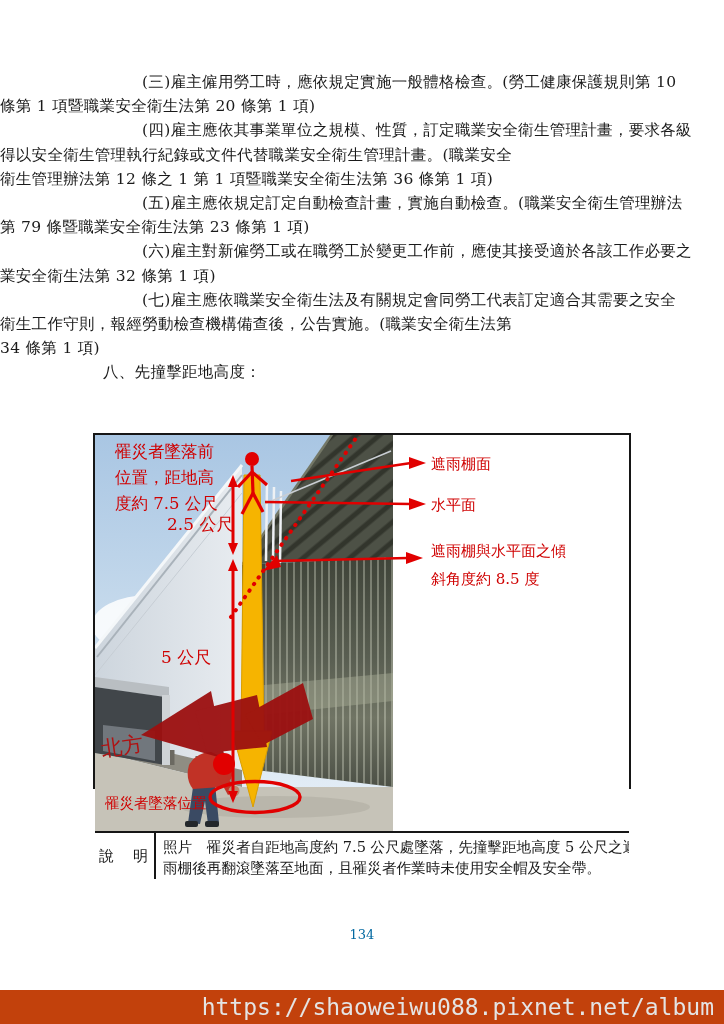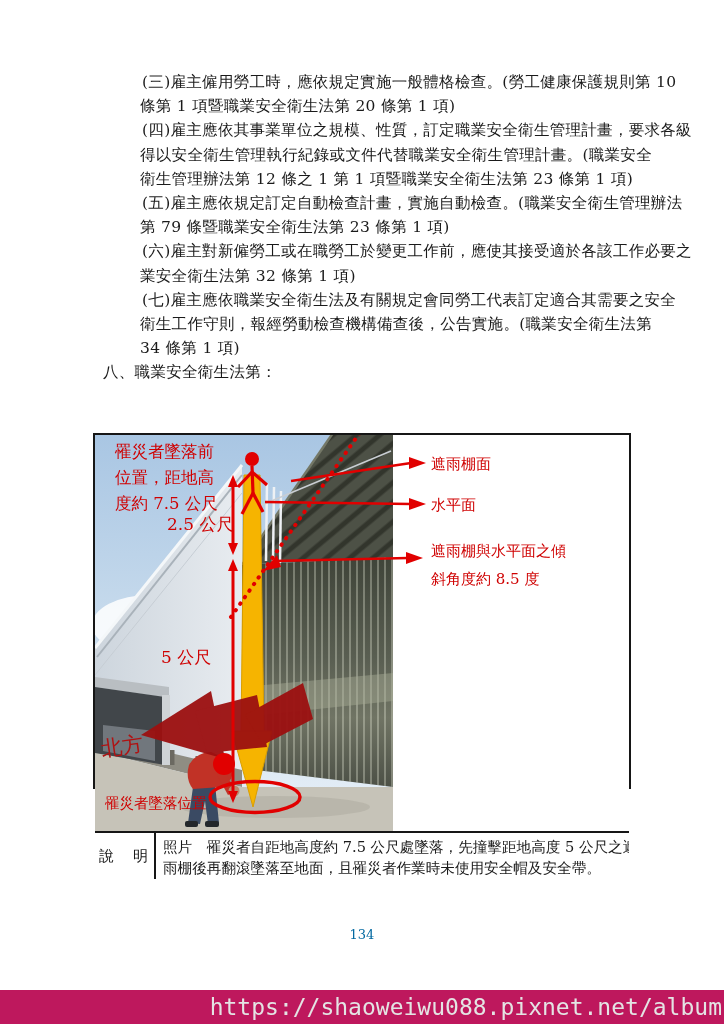--- a/index.html
+++ b/index.html
@@ -2,55 +2,55 @@
 <html><head>
 <meta charset="utf-8">
 <style>
   html,body{margin:0;padding:0;background:#ffffff;}
   .page{position:relative;width:724px;height:1024px;background:#ffffff;overflow:hidden;
         font-family:"DejaVu Serif","Liberation Serif",serif;color:#1a1a1a;}
   
   .text-block{position:absolute;left:0;top:70px;width:724px;}
   .tline{height:24.2px;font-size:15.5px;line-height:24.2px;white-space:nowrap;letter-spacing:.3px;}
   .tline.label{padding-left:110px;margin-left:32px;}
-  .tline.cont{padding-left:140px;}
+  .tline.cont{}
   .tline.section{padding-left:103px;}
   
   .figure{position:absolute;left:93px;top:433px;width:538px;height:356px;
           border:2px solid #161616;box-sizing:border-box;background:#bef264;}
   .figure svg{display:block;}
   .ftable{display:flex;border-top:2px solid #161616;height:48px;box-sizing:border-box;}
   .fheader{width:61px;border-right:2px solid #161616;box-sizing:border-box;display:flex;
            align-items:center;justify-content:center;font-size:15px;letter-spacing:2px;}
   .fdesc{flex:1;padding:3px 2px 0 7px;font-size:14.6px;line-height:21px;white-space:nowrap;overflow:hidden;}
   .pagenum{position:absolute;top:927px;left:0;width:724px;text-align:center;font-size:13px;color:#0369a1;}
-  .wbar{position:absolute;left:0;bottom:0;width:724px;height:34px;background:#be185d;
+  .wbar{position:absolute;left:0;bottom:0;width:724px;height:34px;background:#c2410c;
         color:#e4e4e4;font-family:"DejaVu Sans Mono","Liberation Mono",monospace;
-        font-size:23px;line-height:34px;text-align:right;box-sizing:border-box;padding-right:2px;}
+        font-size:23px;line-height:34px;text-align:right;box-sizing:border-box;padding-right:10px;}
   .red-svg-text{font-family:"DejaVu Serif","Liberation Serif",serif;}
 </style>
 </head>
 <body>
 
 <div class="page">
 
   <div class="text-block">
     <div class="tline label">(三)雇主僱用勞工時，應依規定實施一般體格檢查。(勞工健康保護規則第 10</div>
     <div class="tline cont">條第 1 項暨職業安全衛生法第 20 條第 1 項)</div>
     <div class="tline label">(四)雇主應依其事業單位之規模、性質，訂定職業安全衛生管理計畫，要求各級</div>
     <div class="tline cont">得以安全衛生管理執行紀錄或文件代替職業安全衛生管理計畫。(職業安全</div>
-    <div class="tline cont">衛生管理辦法第 12 條之 1 第 1 項暨職業安全衛生法第 23 條第 1 項)</div>
+    <div class="tline cont">衛生管理辦法第 12 條之 1 第 1 項暨職業安全衛生法第 36 條第 1 項)</div>
     <div class="tline label">(五)雇主應依規定訂定自動檢查計畫，實施自動檢查。(職業安全衛生管理辦法</div>
     <div class="tline cont">第 79 條暨職業安全衛生法第 23 條第 1 項)</div>
     <div class="tline label">(六)雇主對新僱勞工或在職勞工於變更工作前，應使其接受適於各該工作必要之</div>
     <div class="tline cont">業安全衛生法第 32 條第 1 項)</div>
     <div class="tline label">(七)雇主應依職業安全衛生法及有關規定會同勞工代表訂定適合其需要之安全</div>
     <div class="tline cont">衛生工作守則，報經勞動檢查機構備查後，公告實施。(職業安全衛生法第</div>
     <div class="tline cont">34 條第 1 項)</div>
-    <div class="tline section">八、職業安全衛生法第：</div>
+    <div class="tline section">八、先撞擊距地高度：</div>
   </div>
 
   <div class="figure">
     <svg width="534" height="396" viewBox="0 0 534 396">
       <defs>
         <linearGradient id="gSky" x1="0" y1="0" x2="0" y2="1">
           <stop offset="0" stop-color="#a9c6e3"></stop>
             <stop offset="0.6" stop-color="#cfe0ef"></stop>
             <stop offset="1" stop-color="#e9f1f8"></stop>
         </linearGradient>

